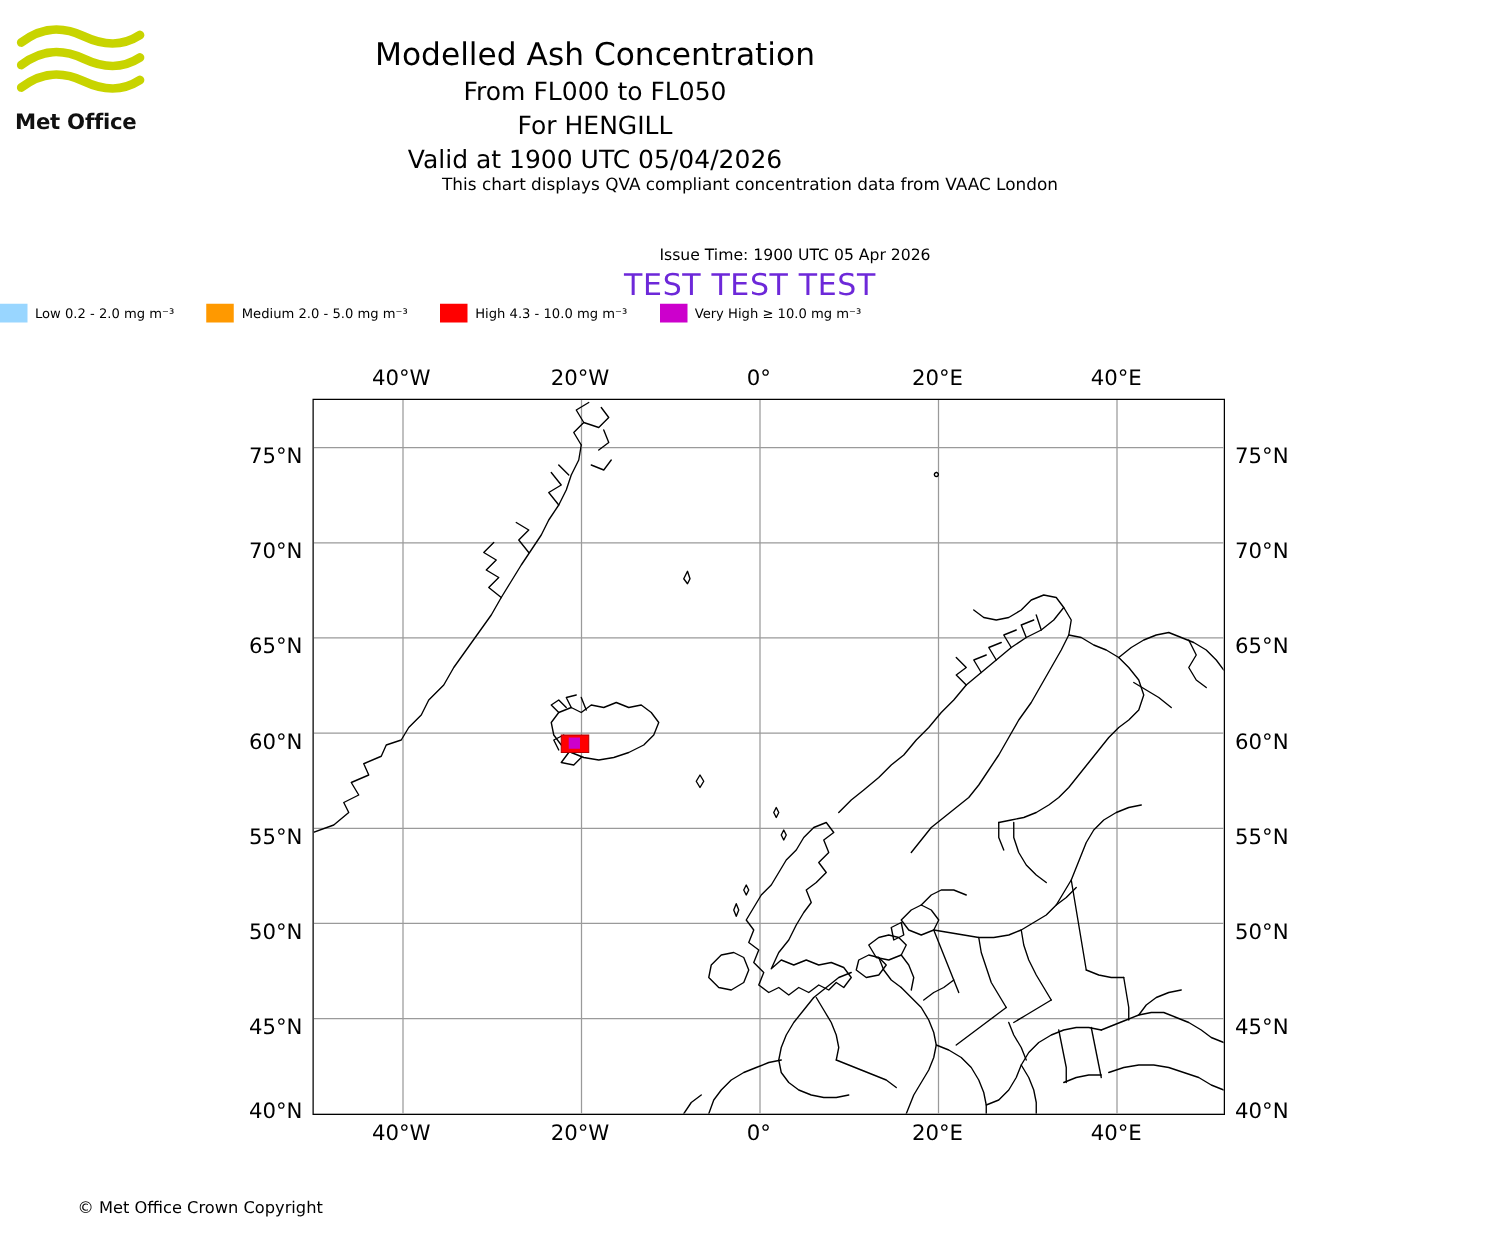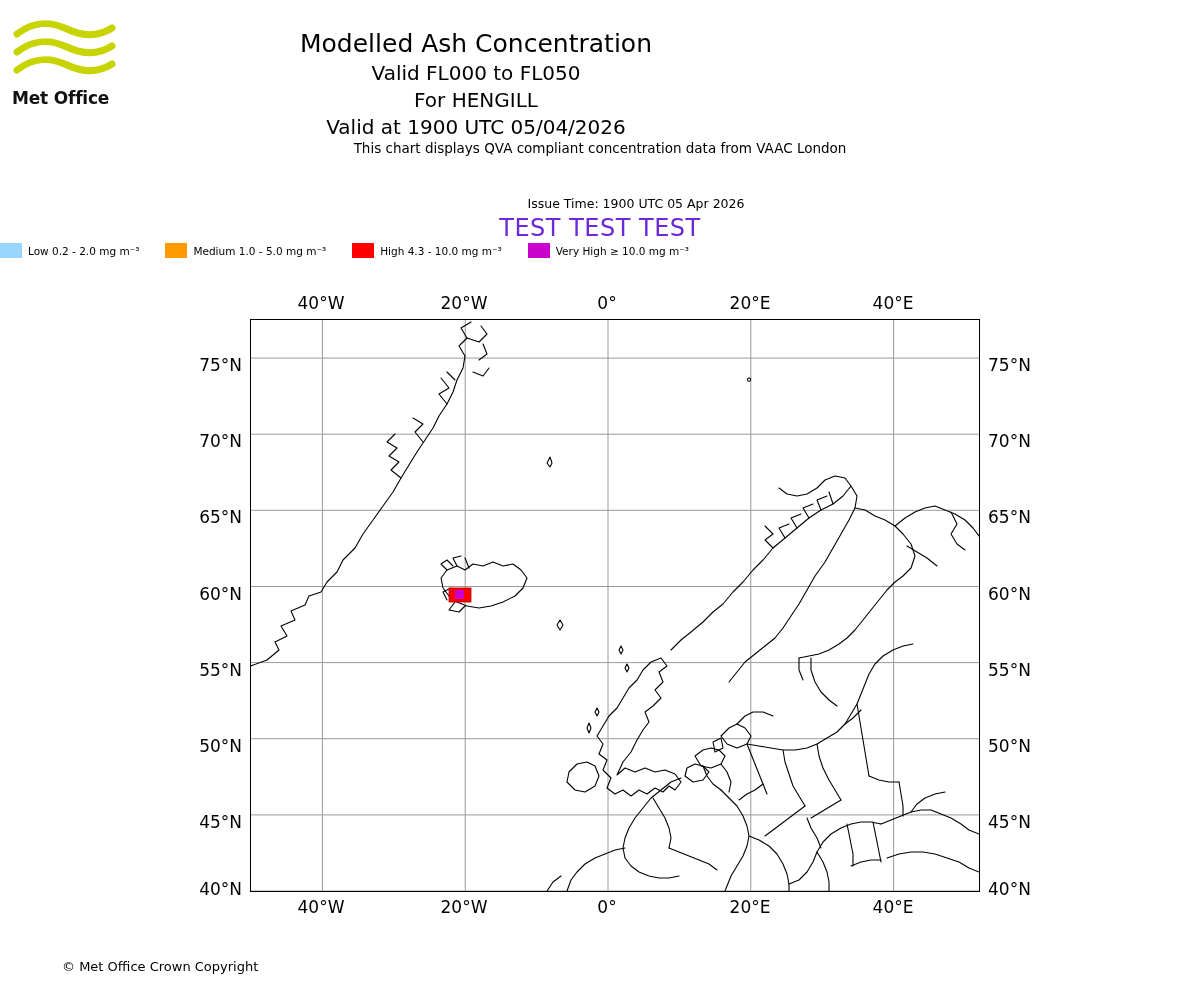--- a/index.html
+++ b/index.html
@@ -159,36 +159,36 @@
       <path d="M5 16 C 22 3, 38 3, 55 11 C 72 19, 86 19, 100 10"></path>
       <path d="M5 34 C 22 21, 38 21, 55 29 C 72 37, 86 37, 100 28"></path>
       <path d="M5 52 C 22 39, 38 39, 55 47 C 72 55, 86 55, 100 46"></path>
     </g>
   </svg>
 </div>
 <div class="logo-text">Met Office</div>
 
 <div class="title-block">
   <div class="title-main">Modelled Ash Concentration</div>
-  <div class="title-sub">Valid FL000 to FL050</div>
+  <div class="title-sub">From FL000 to FL050</div>
   <div class="title-sub">For HENGILL</div>
   <div class="title-sub">Valid at 1900 UTC 05/04/2026</div>
 </div>
 <div class="caption">This chart displays QVA compliant concentration data from VAAC London</div>
 <div class="issue-time">Issue Time: 1900 UTC 05 Apr 2026</div>
 <div class="test-banner">TEST TEST TEST</div>
 
 <div class="legend">
   <div class="legend-item">
     <span class="legend-swatch" style="background:#99d6ff"></span>
     <span class="legend-label">Low 0.2 - 2.0 mg m⁻³</span>
   </div>
   <div class="legend-item">
     <span class="legend-swatch" style="background:#ff9900"></span>
-    <span class="legend-label">Medium 1.0 - 5.0 mg m⁻³</span>
+    <span class="legend-label">Medium 2.0 - 5.0 mg m⁻³</span>
   </div>
   <div class="legend-item">
     <span class="legend-swatch" style="background:#ff0000"></span>
     <span class="legend-label">High 4.3 - 10.0 mg m⁻³</span>
   </div>
   <div class="legend-item">
     <span class="legend-swatch" style="background:#cc00cc"></span>
     <span class="legend-label">Very High ≥ 10.0 mg m⁻³</span>
   </div>
 </div>

